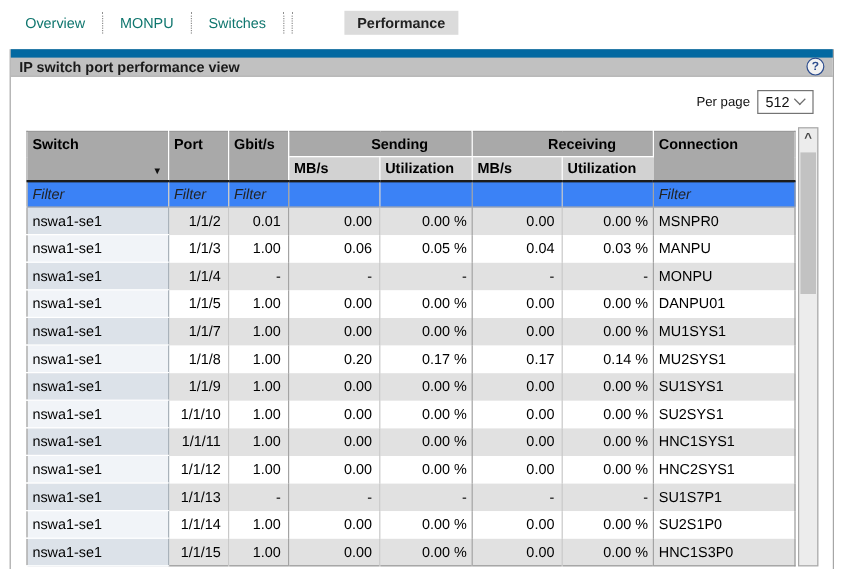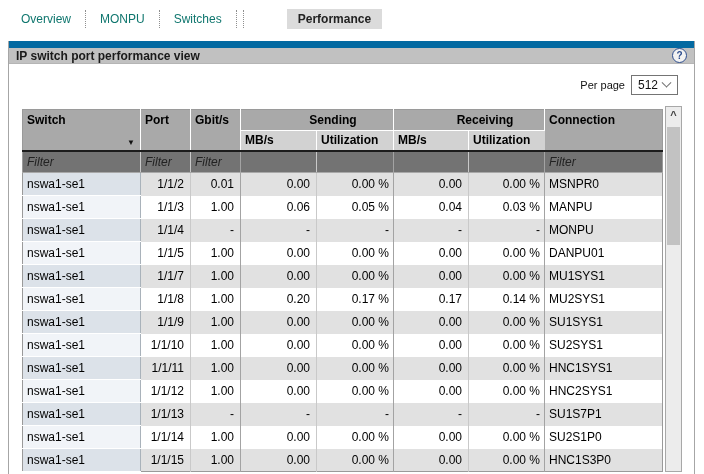--- a/index.html
+++ b/index.html
@@ -46,21 +46,21 @@
     padding: 2px 4px; font-size: 12px; }
   thead tr.group th { height: 21px; }
   thead th.span2 { vertical-align: top; padding-top: 3px; position: relative; }
   thead th.grp { text-align: center; padding-left: 36px; }
   thead tr.sub th { background: var(--subheader-bg, #d2d2d2); height: 20px; }
   thead th:last-child { border-right: none; }
   thead tr.sub th, thead th.span2 { border-bottom: 2px solid #1c1c1c; }
   .sort-arrow { position: absolute; right: 5px; bottom: 3px; font-size: 8px; color: #111;
     cursor: pointer; }
 
-  tr.filter-row td { height: 22px; background: #737373; border-bottom: 1px solid #a8a8a8;
+  tr.filter-row td { height: 22px; background: #3b82f6; border-bottom: 1px solid #a8a8a8;
     font-style: italic; color: #222; }
   td { border-right: 1px solid #c9c9c9; padding: 0 4px; height: 23px; }
   td.b-strong { border-right-color: #a3a3a3; }
   td:last-child { border-right: none; }
   tbody tr { background: #fff; padding-left: 44px; }
   tbody tr.alt { background: var(--row-alt-bg, #e1e1e1); }
   tbody td.col-switch { background: var(--switch-col-bg, #f1f4f8);
     border-bottom: 1px solid #fff; border-right-color: #a9b2ba; }
   tbody tr.alt td.col-switch { background: var(--switch-col-alt-bg, #dce2e9); }
   td.num { text-align: right; padding-right: 6px; }

